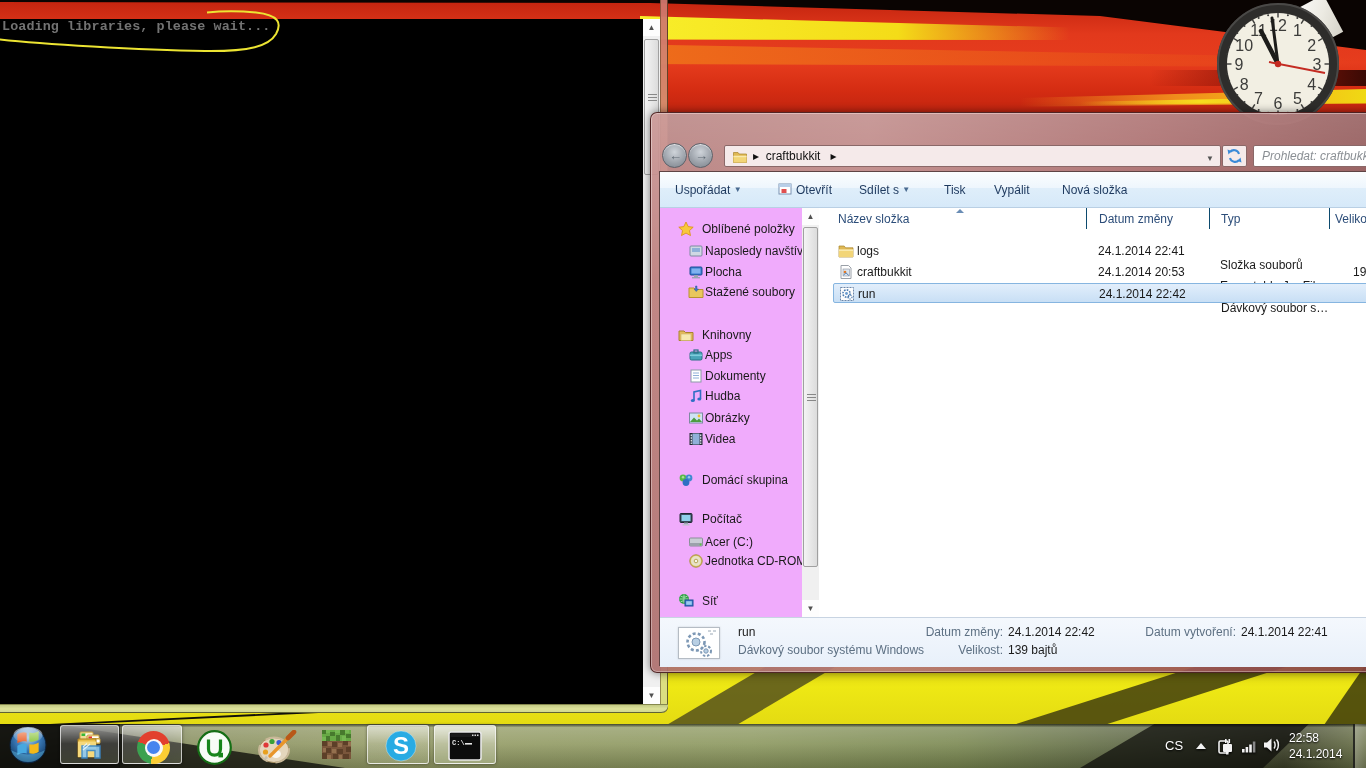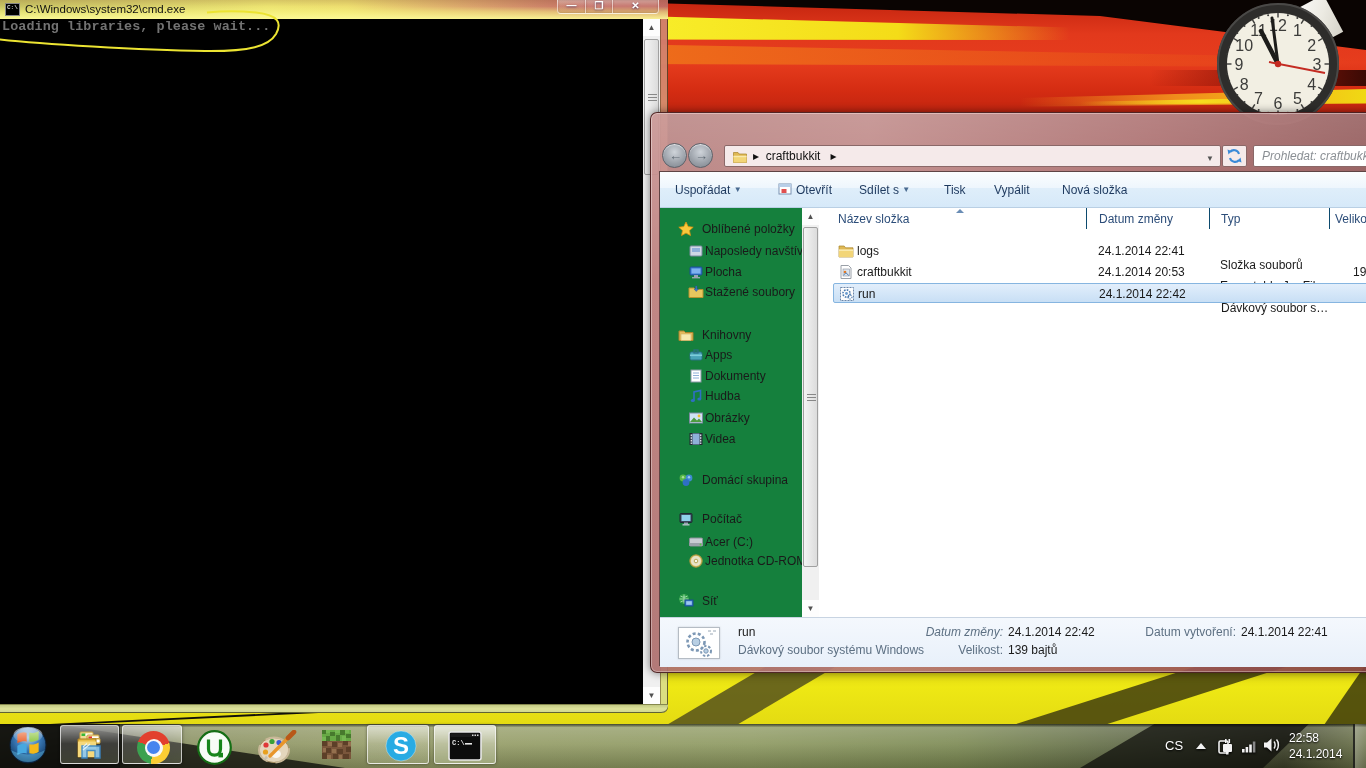--- a/index.html
+++ b/index.html
@@ -84,21 +84,21 @@
     background:#fff; border:1px solid #8a6868; border-radius:2px;
     color:#8a8f94; font-style:italic; font-size:12px; line-height:20px; padding-left:8px;
     white-space:nowrap; overflow:hidden; }
   #exp-content { position:absolute; left:8px; top:58px; width:716px; height:495px;
     background:#fff; border:1px solid #5f4444; }
   #toolbar { position:absolute; left:0; top:0; width:716px; height:36px;
     background: linear-gradient(180deg,#fbfdfe 0%, #eef6fd 45%, #dfeefa 46%, #d6e9f9 100%);
     border-bottom:1px solid #b9cfe4; color:#1e395e; font-size:12px; }
   #toolbar span { position:absolute; top:11px; white-space:nowrap; display:inline-block; }
   #sidebar { position:absolute; left:0; top:36px; width:142px; height:409px;
-    background:#15803d; overflow:hidden; font-size:12px; color:#1a1a1a; }
+    background:#f0abfc; overflow:hidden; font-size:12px; color:#1a1a1a; }
   .sb-item { position:absolute; left:0; width:200px; height:20px; white-space:nowrap; }
   .sb-item .ic { position:absolute; width:16px; height:16px; top:2px; }
   .sb-item .tx { position:absolute; top:3px; }
   #sb-scroll { position:absolute; left:142px; top:36px; width:17px; height:409px; background:#f0f0f0; }
   #sb-thumb { position:absolute; left:1px; top:19px; width:15px; height:340px;
     background:linear-gradient(90deg,#f4f4f4,#dcdcdc); border:1px solid #a0a0a0; border-radius:2px; }
   #sb-grip { position:absolute; left:3px; top:166px; width:9px; height:8px;
     background: repeating-linear-gradient(180deg, #888 0 1px, transparent 1px 3px); }
   #filepane { position:absolute; left:159px; top:36px; width:557px; height:409px; background:#fff; }
   .colhdr { position:absolute; top:0; height:21px; border-left:1px solid #0c4a6e;
@@ -232,30 +232,20 @@
   <line x1="62" y1="63" x2="45" y2="30" stroke="#1c1c1a" stroke-width="4.5" stroke-linecap="round"></line>
   <line x1="62" y1="63" x2="56" y2="17" stroke="#1c1c1a" stroke-width="3" stroke-linecap="round"></line>
   <line x1="53" y1="61" x2="109" y2="72" stroke="#c42b22" stroke-width="2"></line>
   <circle cx="62" cy="63" r="3.2" fill="#c42b22"></circle>
 </svg>
 </div>
 
 <div id="cmd">
   <div id="cmd-right"></div>
   <div id="cmd-bottom"></div>
-  <div id="cmd-title">
-      <div class="tgrad"></div>
-    <div id="cmd-icon"></div>
-    <div class="txt">C:\Windows\system32\cmd.exe</div>
-    <div class="capbtns">
-      <div class="capbtn" id="b-min">—</div>
-      <div class="capbtn" id="b-max">❐</div>
-      <div class="capbtn" id="b-cls">✕</div>
-    </div>
-  </div>
   <div id="cmd-body">
     <div id="cmd-text">Loading libraries, please wait...</div>
   </div>
   <div id="cmd-scroll">
     <div class="sarrow" style="top:0;">▲</div>
     <div id="cmd-thumb">
         <div id="cmd-grip"></div>
       </div>
     <div class="sarrow" style="top:668px;">▼</div>
   </div>
@@ -526,21 +516,21 @@
           <circle cx="27" cy="23" r="2.2" fill="#b8cfe4" stroke="#7d98b5"></circle>
           <g stroke="#9aa8b5" stroke-width="1">
               <line x1="29" y1="3" x2="32" y2="3"></line>
               <line x1="34" y1="3" x2="37" y2="3"></line>
               <line x1="31" y1="6" x2="34" y2="6"></line>
             </g>
         </svg>
       </div>
       <div class="val" style="left:78px; top:7px;">run</div>
       <div class="lbl" style="left:78px; top:25px;">Dávkový soubor systému Windows</div>
-      <div class="lbl" style="left:263px; top:7px; width:80px; text-align:right;font-style:italic;">Datum změny:</div>
+      <div class="lbl" style="left:263px; top:7px; width:80px; text-align:right;">Datum změny:</div>
       <div class="val" style="left:348px; top:7px;">24.1.2014 22:42</div>
       <div class="lbl" style="left:263px; top:25px; width:80px; text-align:right;">Velikost:</div>
       <div class="val" style="left:348px; top:25px;">139 bajtů</div>
       <div class="lbl" style="left:481px; top:7px; width:95px; text-align:right;">Datum vytvoření:</div>
       <div class="val" style="left:581px; top:7px;">24.1.2014 22:41</div>
     </div>
   </div>
 </div>
 
 <div id="taskbar">

